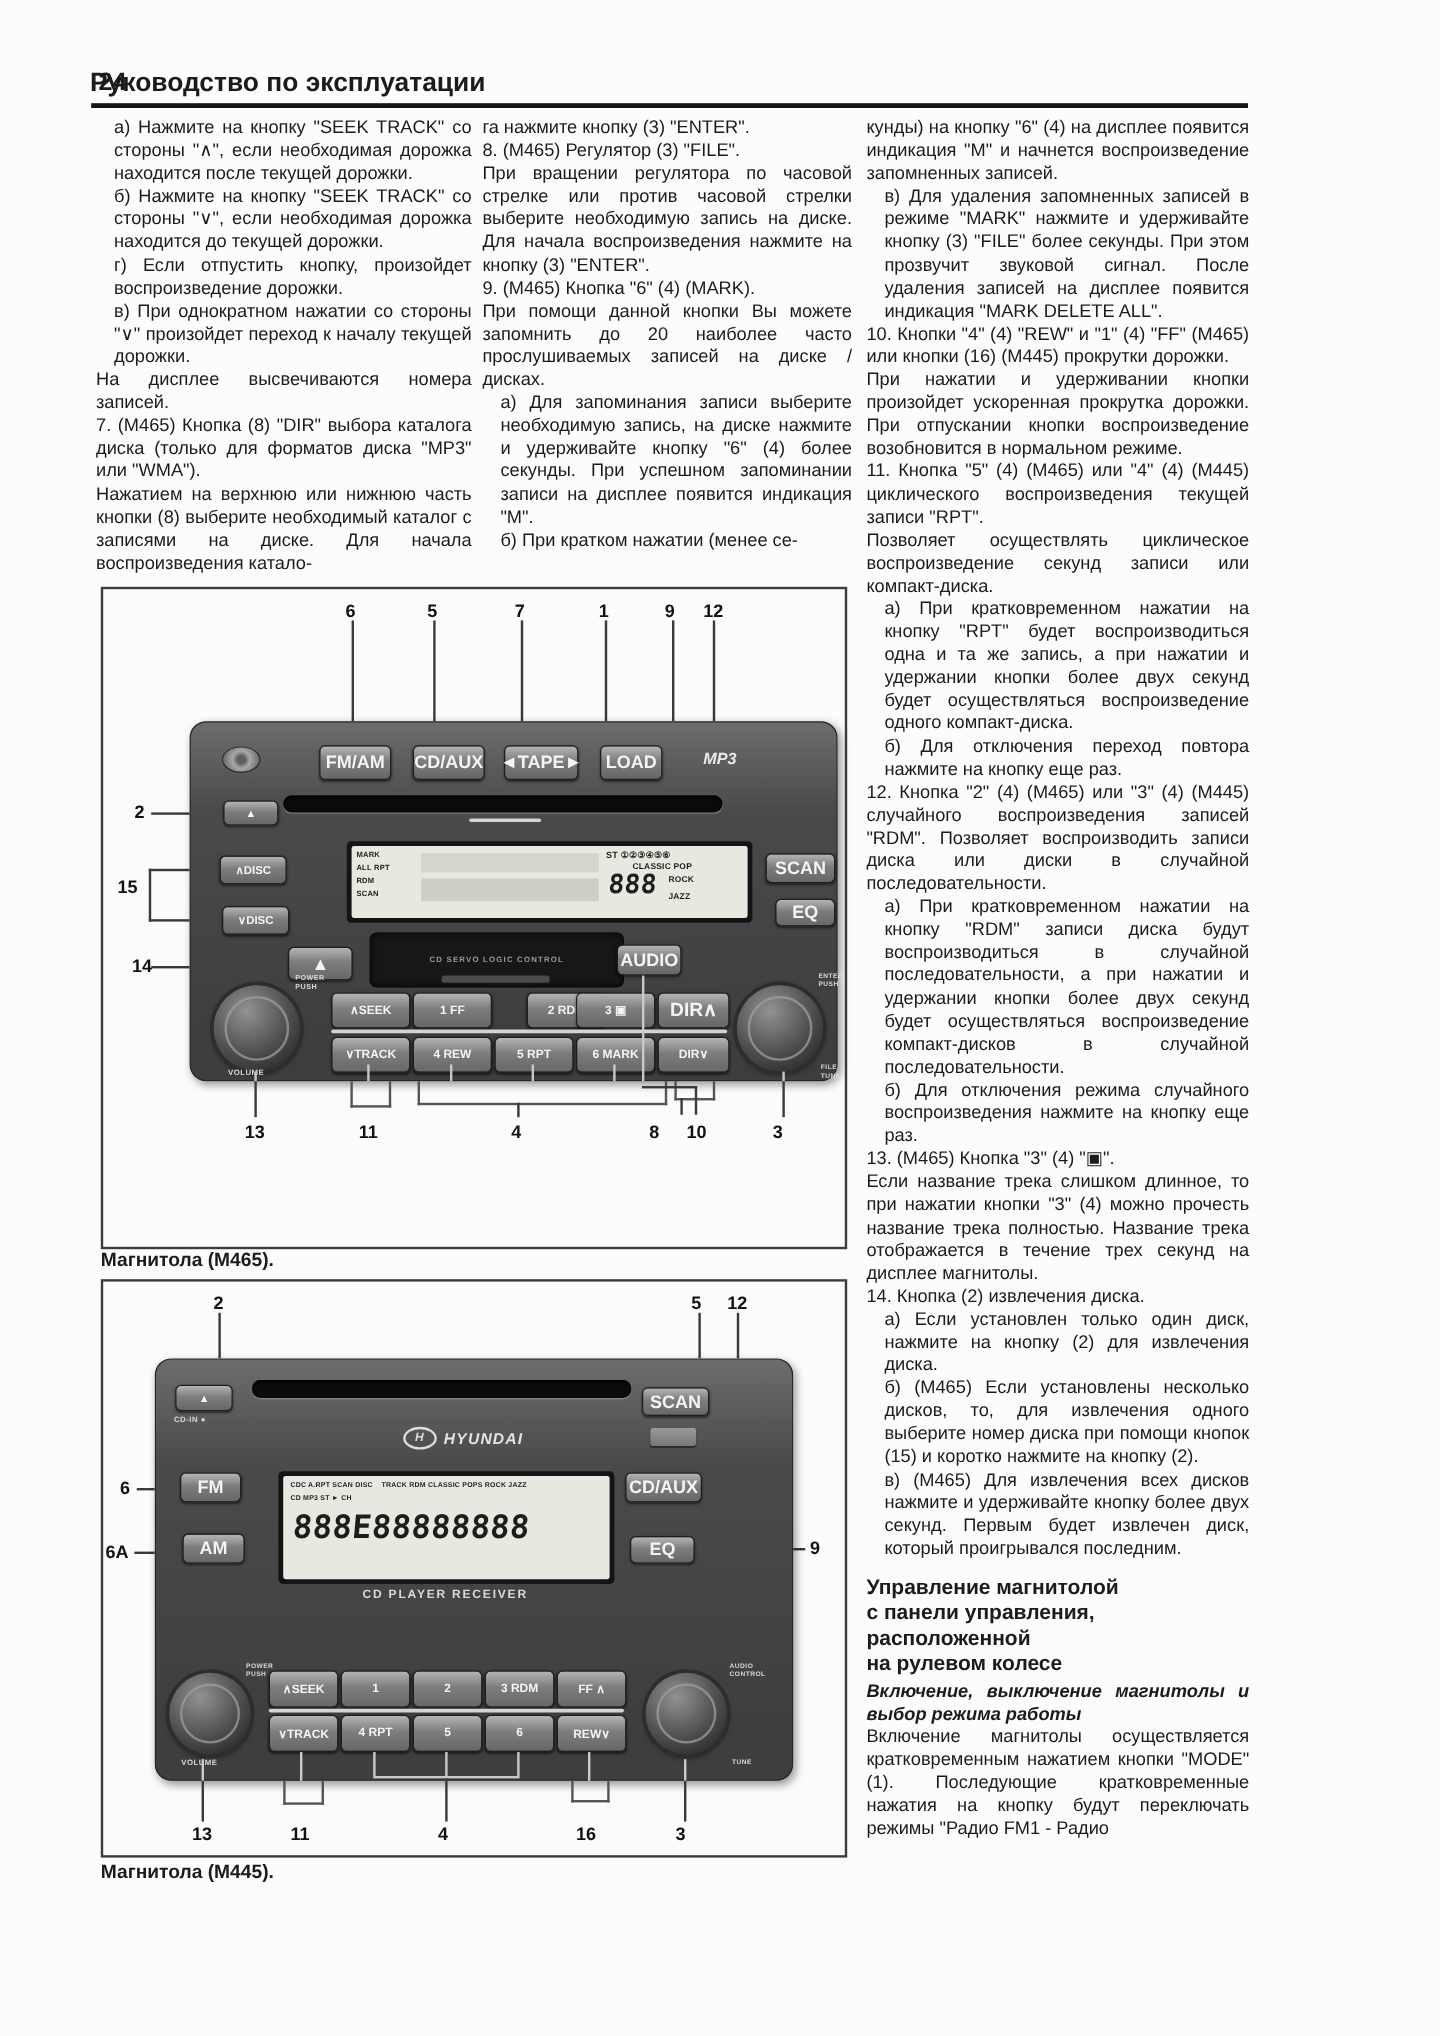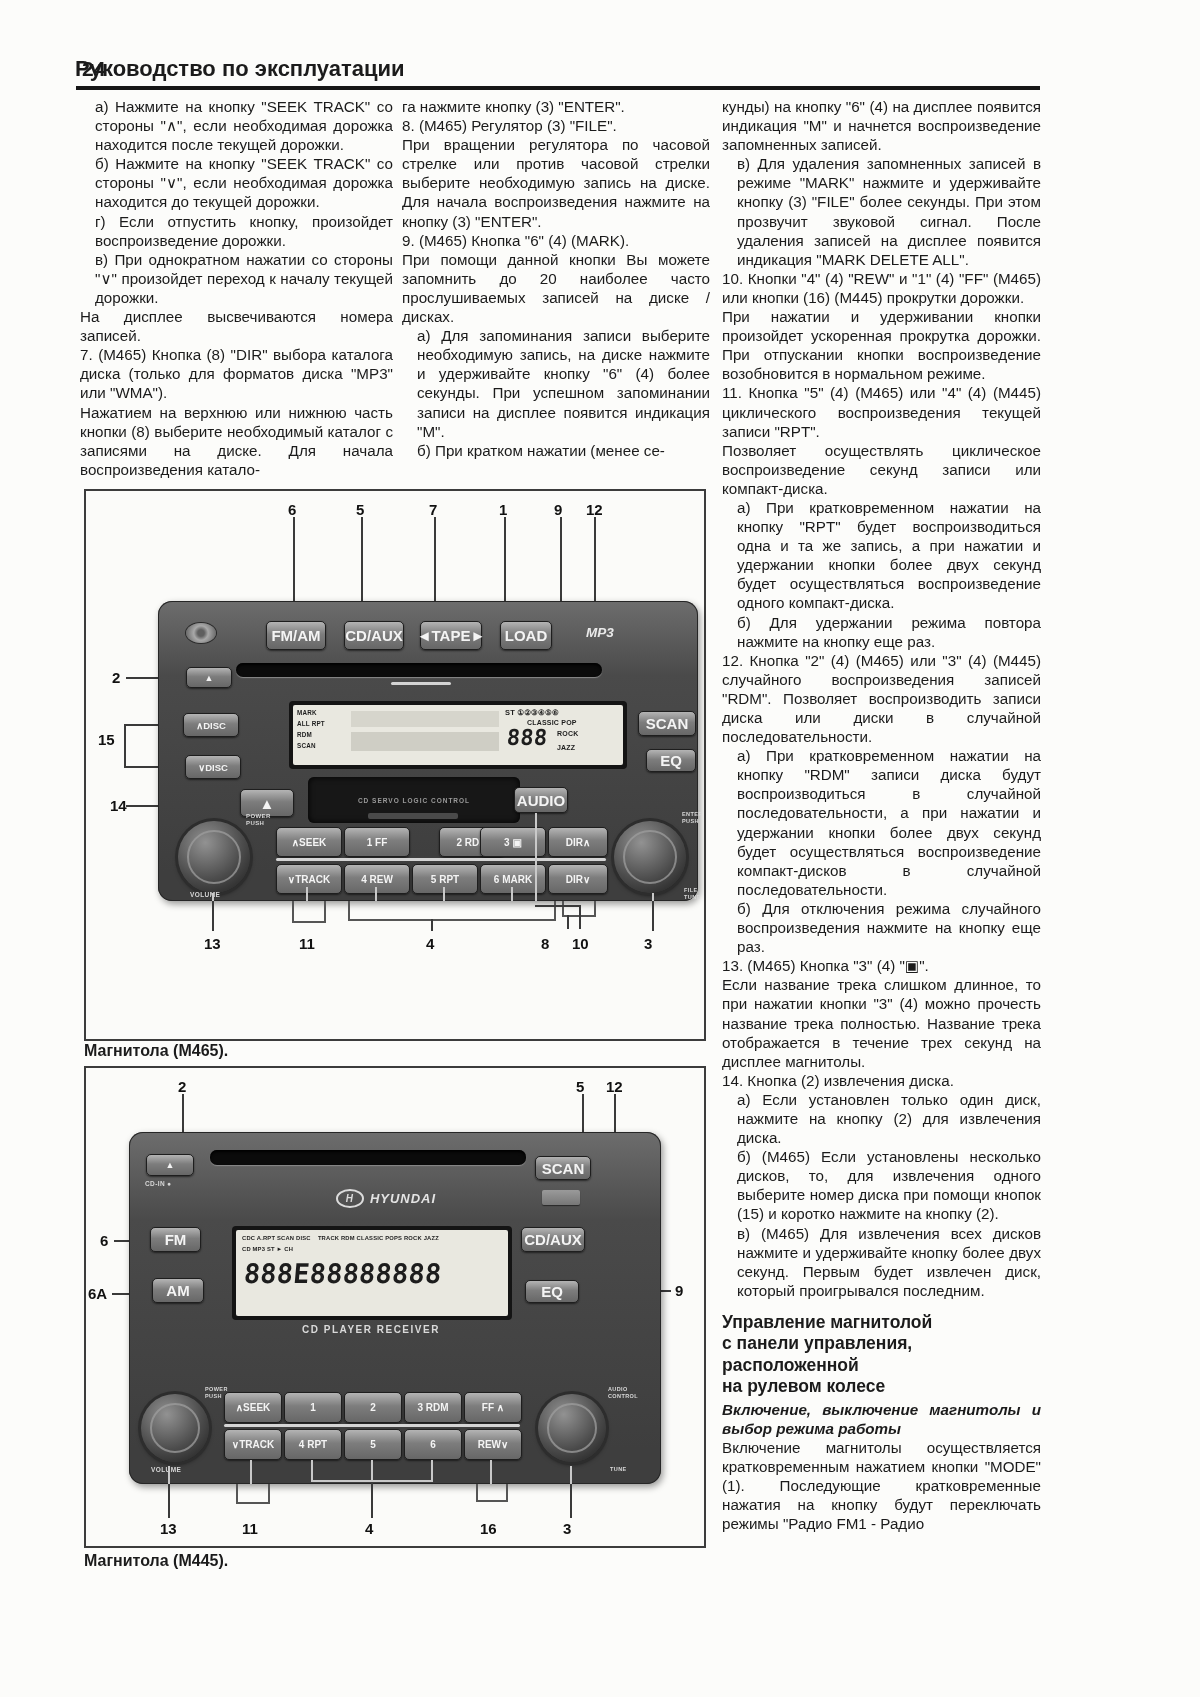--- a/index.html
+++ b/index.html
@@ -86,21 +86,21 @@
   </div>
 
   <div class="col" style="left:722px;width:319px;">
     <p>кунды) на кнопку "6" (4) на дисплее появится индикация "М" и начнется воспроизведение запомненных записей.</p>
     <p class="sub">в) Для удаления запомненных записей в режиме "MARK" нажмите и удерживайте кнопку (3) "FILE" более секунды. При этом прозвучит звуковой сигнал. После удаления записей на дисплее появится индикация "MARK DELETE ALL".</p>
     <p>10. Кнопки "4" (4) "REW" и "1" (4) "FF" (М465) или кнопки (16) (М445) прокрутки дорожки.</p>
     <p>При нажатии и удерживании кнопки произойдет ускоренная прокрутка дорожки. При отпускании кнопки воспроизведение возобновится в нормальном режиме.</p>
     <p>11. Кнопка "5" (4) (М465) или "4" (4) (М445) циклического воспроизведения текущей записи "RPT".</p>
     <p>Позволяет осуществлять циклическое воспроизведение секунд записи или компакт-диска.</p>
     <p class="sub">а) При кратковременном нажатии на кнопку "RPT" будет воспроизводиться одна и та же запись, а при нажатии и удержании кнопки более двух секунд будет осуществляться воспроизведение одного компакт-диска.</p>
-    <p class="sub">б) Для удержании режима повтора нажмите на кнопку еще раз.</p>
+    <p class="sub">б) Для отключения переход повтора нажмите на кнопку еще раз.</p>
     <p>12. Кнопка "2" (4) (М465) или "3" (4) (М445) случайного воспроизведения записей "RDM". Позволяет воспроизводить записи диска или диски в случайной последовательности.</p>
     <p class="sub">а) При кратковременном нажатии на кнопку "RDM" записи диска будут воспроизводиться в случайной последовательности, а при нажатии и удержании кнопки более двух секунд будет осуществляться воспроизведение компакт-дисков в случайной последовательности.</p>
     <p class="sub">б) Для отключения режима случайного воспроизведения нажмите на кнопку еще раз.</p>
     <p>13. (М465) Кнопка "3" (4) "▣".</p>
     <p>Если название трека слишком длинное, то при нажатии кнопки "3" (4) можно прочесть название трека полностью. Название трека отображается в течение трех секунд на дисплее магнитолы.</p>
     <p>14. Кнопка (2) извлечения диска.</p>
     <p class="sub">а) Если установлен только один диск, нажмите на кнопку (2) для извлечения диска.</p>
     <p class="sub">б) (М465) Если установлены несколько дисков, то, для извлечения одного выберите номер диска при помощи кнопок (15) и коротко нажмите на кнопку (2).</p>
     <p class="sub">в) (М465) Для извлечения всех дисков нажмите и удерживайте кнопку более двух секунд. Первым будет извлечен диск, который проигрывался последним.</p>
     <p class="h3">Управление магнитолой
@@ -187,21 +187,21 @@
           <div class="knob-in"></div>
         </div>
       <div class="tl" style="left:88px;top:212px;">POWER
 PUSH</div>
       <div class="tl" style="left:32px;top:290px;font-size:6.5px;">VOLUME</div>
 
       <div class="btn" style="left:118px;top:226px;width:64px;height:28px;font-size:10px;">∧SEEK</div>
       <div class="btn" style="left:186px;top:226px;width:64px;height:28px;font-size:10px;">1 FF</div>
       <div class="btn" style="left:254px;top:226px;width:64px;height:28px;font-size:10px;margin-left:27px;">2 RDM</div>
       <div class="btn" style="left:322px;top:226px;width:64px;height:28px;font-size:10px;">3 ▣</div>
-      <div class="btn" style="left:390px;top:226px;width:58px;height:28px;font-size:10px;">DIR∧</div>
+      <div class="btn" style="left:390px;top:226px;width:58px;height:28px;font-size:16px;">DIR∧</div>
       <div class="sep" style="left:118px;top:257px;width:330px;height:3px;"></div>
       <div class="btn" style="left:118px;top:263px;width:64px;height:28px;font-size:10px;">∨TRACK</div>
       <div class="btn" style="left:186px;top:263px;width:64px;height:28px;font-size:10px;">4 REW</div>
       <div class="btn" style="left:254px;top:263px;width:64px;height:28px;font-size:10px;text-align:right;">5 RPT</div>
       <div class="btn" style="left:322px;top:263px;width:64px;height:28px;font-size:10px;">6 MARK</div>
       <div class="btn" style="left:390px;top:263px;width:58px;height:28px;font-size:10px;">DIR∨</div>
 
       <div class="knob" style="left:456px;top:220px;width:72px;height:72px;">
           <div class="knob-in"></div>
         </div>

